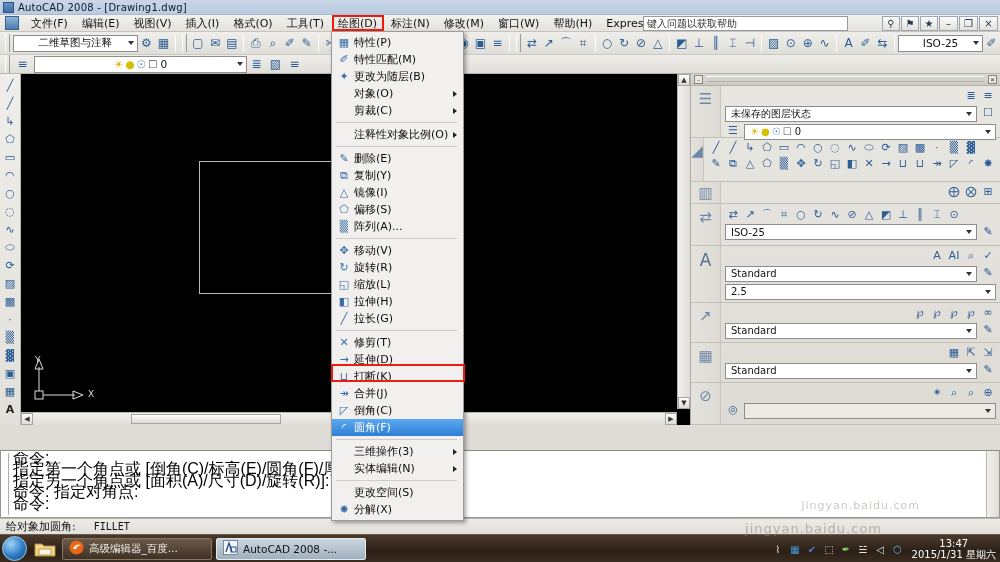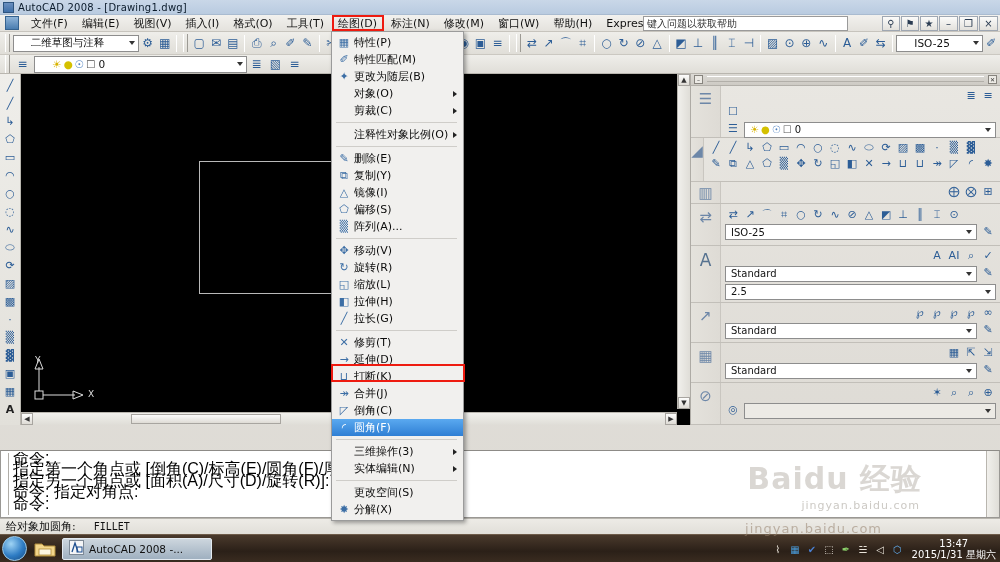--- a/index.html
+++ b/index.html
@@ -54,22 +54,23 @@
 
   
   .toolrow {
     height: 23px; display: flex; align-items: center;
     background: linear-gradient(#efeeea,#e0ded8);
     border-bottom: 1px solid #cbc8c1; padding-left: 2px;
   }
   .grip { width: 5px; height: 18px; border-left: 1px solid #fff; border-right: 1px solid #9c9a94; margin: 0 3px; }
   .combo {
     height: 17px; background: #fff; border: 1px solid #8d8d8d;
-    display: flex; align-items: center; padding-left: 17px; font-size: 10.5px; color: #111;
+    display: flex; align-items: center; padding-left: 0; font-size: 10.5px; color: #111;
     position: relative;
+    justify-content: center;
   }
   .combo .arrow {
     position: absolute; right: 3px; top: 50%; transform: translateY(-50%);
     width: 0; height: 0; border-left: 3.5px solid transparent; border-right: 3.5px solid transparent;
     border-top: 4px solid #333;
   }
   .tbtn {
     width: 19px; height: 19px; display:flex; align-items:center; justify-content:center;
     font-size: 12px; color: #2c5d96;
   }
@@ -426,20 +427,24 @@
       </div>
 
       <div class="panel" style="height:52px">
         <div class="panel-icon">☰</div>
         <div class="panel-body">
           <div class="iconrow right">
             <div class="pbtn">≣</div>
             <div class="pbtn">≡</div>
           </div>
           <div class="rowflex">
+            <div class="pcombo" style="flex:1">
+              <span>未保存的图层状态</span>
+              <span class="arrow"></span>
+            </div>
             <div class="pbtn">☐</div>
           </div>
           <div class="rowflex">
             <div class="pbtn">☰</div>
             <div class="pcombo" style="flex:1">
               <span style="color:#d9b400;margin-right:2px">☀</span>
               <span style="color:#d4c000;margin-right:2px">●</span>
               <span style="color:#4a7fbf;margin-right:2px">☉</span>
               <span style="color:#555;margin-right:3px">☐</span>
               <span>0</span>
@@ -738,31 +743,39 @@
     <div class="cmdgrip"></div>
     <div class="cmdtext" id="cmdtext"><div>命令:</div><div>指定第一个角点或 [倒角(C)/标高(E)/圆角(F)/厚度(T)/宽度(W)]:</div><div>指定另一个角点或 [面积(A)/尺寸(D)/旋转(R)]:</div><div>命令: 指定对角点:</div><div>命令:</div></div>
     <div class="cmdscroll"></div>
   </div>
 
   <div class="statusbar">
     <span>给对象加圆角:</span>
     <span class="cmdname">FILLET</span>
   </div>
 
-  <div class="wm1">Baidu 经验</div>
   <div class="wm2">jingyan.baidu.com</div>
   <div class="wm3">jingyan.baidu.com</div>
 
   <div class="taskbar">
     <div class="startorb"></div>
     <div class="qbtn">
       <svg width="22" height="18" viewBox="0 0 22 18">
         <path d="M1 4 h7 l2 2 h11 v10 h-20 z" fill="#f2d58a" stroke="#b08c3a" stroke-width="1"></path>
         <rect x="5" y="9" width="12" height="6" fill="#fdf6e0" stroke="#b08c3a" stroke-width="0.8"></rect>
       </svg>
+    </div>
+    <div class="tbitem">
+      <span>
+        <svg width="15" height="15" viewBox="0 0 15 15">
+          <circle cx="7.5" cy="7.5" r="7" fill="#e8661a"></circle>
+          <path d="M4 8 q3 -5 8 -3 q-4 1 -5 4 q-2 1 -3 -1z" fill="#fde9c8"></path>
+        </svg>
+      </span>
+      <span>高级编辑器_百度...</span>
     </div>
     <div class="tbitem sel">
       <span>
         <svg width="15" height="15" viewBox="0 0 15 15">
           <rect x="0.5" y="0.5" width="14" height="14" fill="#f4f5f7" stroke="#7d8996"></rect>
           <path d="M3 12 L6 3 L9 12" stroke="#1d4e8f" stroke-width="1.3" fill="none"></path>
           <rect x="8" y="7" width="5" height="5" fill="none" stroke="#1d4e8f" stroke-width="1"></rect>
         </svg>
       </span>
       <span>AutoCAD 2008 -...</span>

